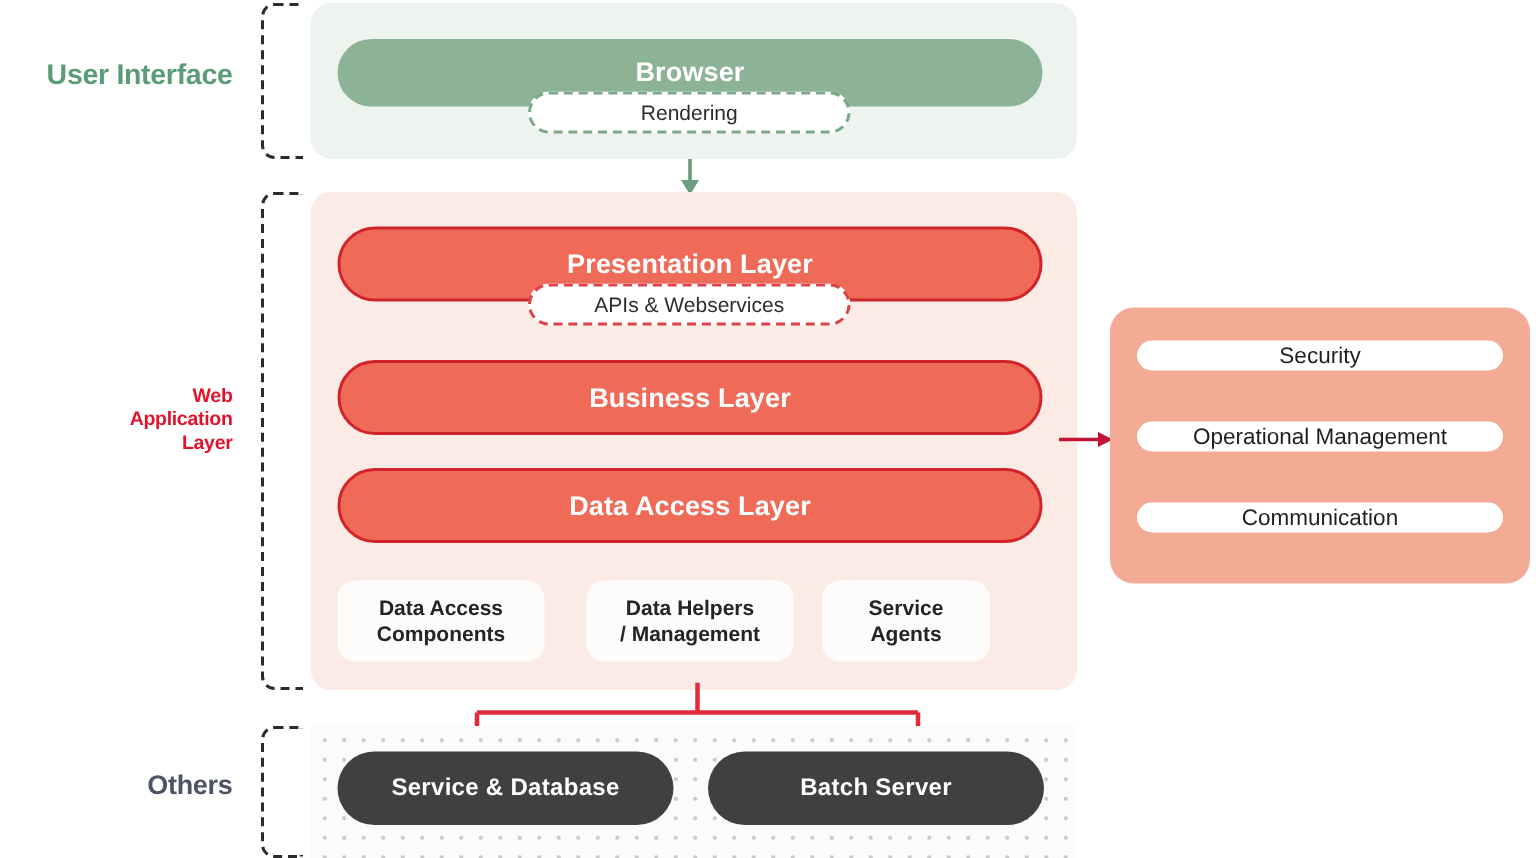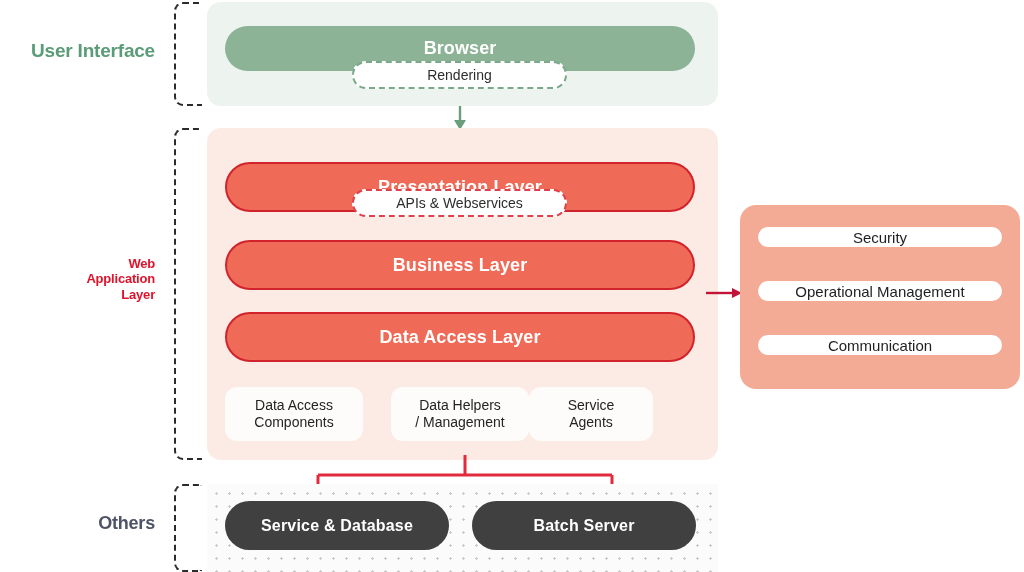--- a/index.html
+++ b/index.html
@@ -66,21 +66,21 @@
   #bar-browser {
     left: 225px; top: 26px; width: 470px; height: 45px;
     background: #8cb396; border-radius: 23px;
   }
   .bar-red {
     left: 225px; width: 470px; height: 50px;
     background: #ef6a57;
     border: 2px solid #d1232b;
     border-radius: 26px;
   }
-  #bar-presentation { top: 162px; }
+  #bar-presentation { top: 151px; }
   #bar-business     { top: 240px; }
   #bar-data-access  { top: 312px; }
 
   
   .dash-pill {
     position: absolute;
     display: flex; align-items: center; justify-content: center;
     background: #ffffff;
     border-radius: 16px;
     font-size: 14px;
@@ -101,24 +101,25 @@
   .subbox {
     position: absolute;
     top: 387px; height: 54px;
     background: #fefcfb;
     border-radius: 12px;
     display: flex; align-items: center; justify-content: center;
     text-align: center;
     font-size: 14px;
     line-height: 1.25;
     color: #242424;
+    font-weight: bold;
   }
   #subbox-0 { left: 225px; width: 138px; }
   #subbox-1 { left: 391px; width: 138px; }
-  #subbox-2 { left: 529px; width: 124px; }
+  #subbox-2 { left: 548px; width: 112px; }
 
   
   #panel-cross {
     position: absolute;
     left: 740px; top: 205px; width: 280px; height: 184px;
     background: #f3ab96; border-radius: 16px;
   }
   .cross-pill {
     position: absolute;
     left: 758px; width: 244px; height: 20px;

